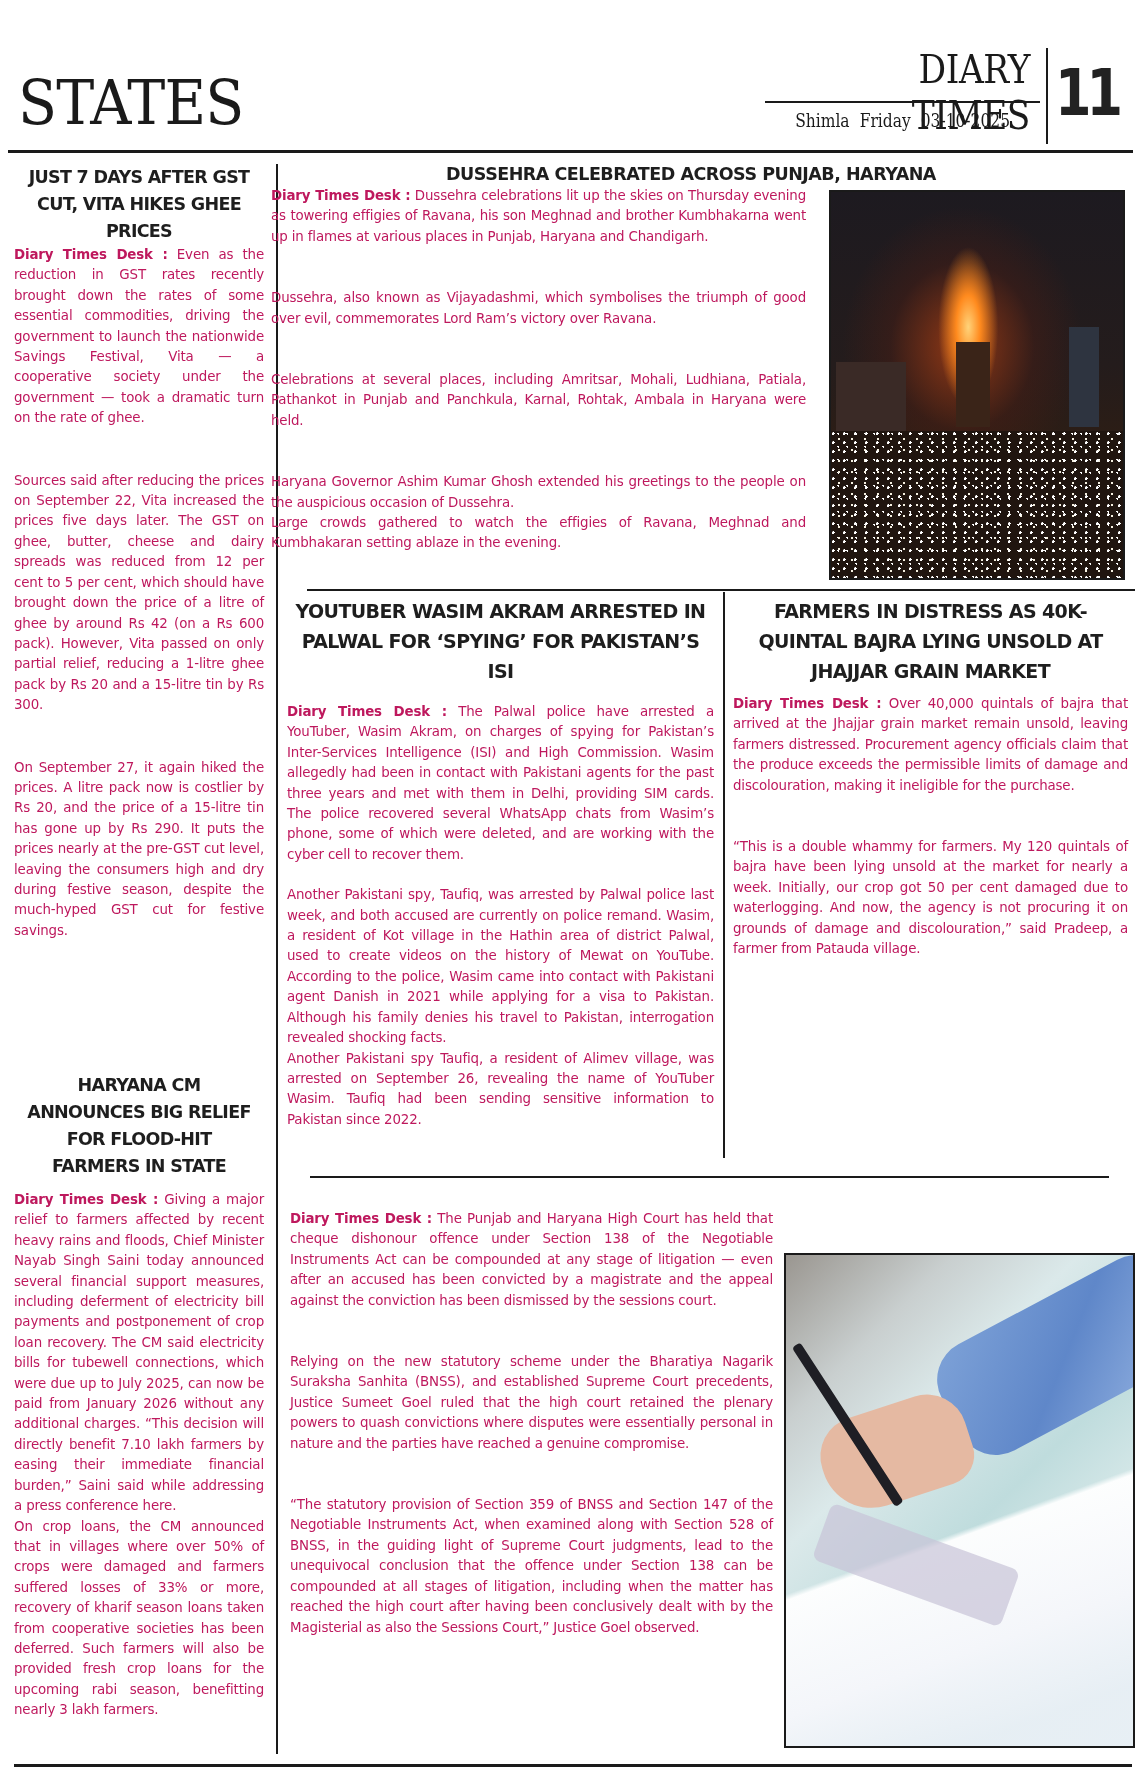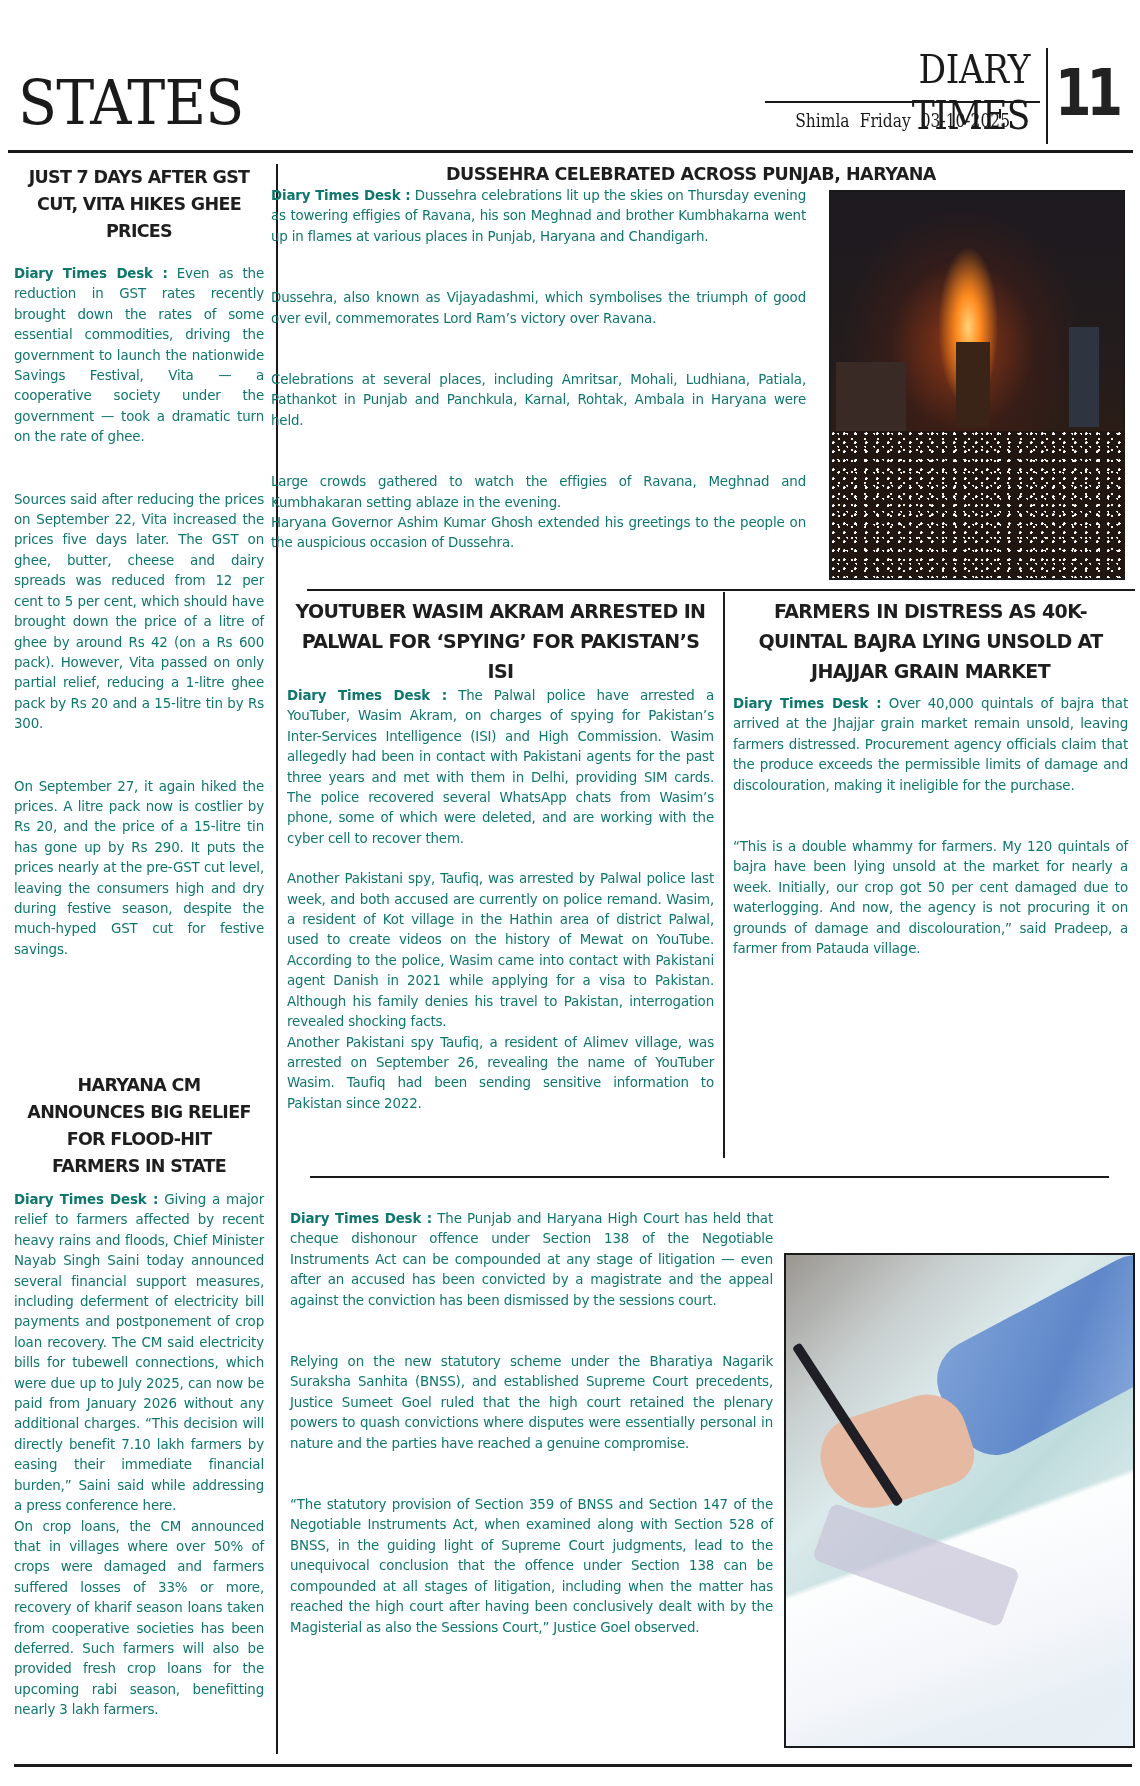--- a/index.html
+++ b/index.html
@@ -12,21 +12,21 @@
   .section-title { left: 18px; top: 66px; font-family: "DejaVu Serif", serif; font-size: 62px; font-weight: 400; letter-spacing: -1px; transform: scaleX(0.92); transform-origin: left top; color: #1a1a1a; }
   .masthead { left: 760px; top: 46px; width: 270px; text-align: right; font-family: "DejaVu Serif", serif; font-size: 40px; transform: scaleX(0.86); transform-origin: right top; letter-spacing: -0.5px; }
   .masthead-rule { left: 765px; top: 101px; width: 275px; height: 2px; background: #1a1a1a; }
   .dateline { left: 745px; top: 110px; width: 265px; font-family: "DejaVu Serif", serif; font-size: 18px; transform: scaleX(0.86); transform-origin: right top; text-align: right; white-space: nowrap; word-spacing: 6px; }
   .header-vrule { left: 1046px; top: 48px; width: 2px; height: 96px; background: #1a1a1a; }
   .page-num { left: 1055px; top: 56px; font-family: "DejaVu Sans", sans-serif; font-weight: 900; font-size: 64px; letter-spacing: -6px; transform: scaleX(0.82); transform-origin: left top; color: #222; }
   .top-rule { left: 8px; top: 150px; width: 1125px; height: 3px; background: #1a1a1a; }
 
   
   .headline { font-family: "DejaVu Sans", sans-serif; font-weight: 700; text-align: center; color: #1e1e1e; letter-spacing: -0.6px; }
-  .body { font-family: "DejaVu Sans", sans-serif; font-size: 13.4px; line-height: 20.4px; text-align: justify; color: #0f766e; letter-spacing: -0.15px; }
+  .body { font-family: "DejaVu Sans", sans-serif; font-size: 13.4px; line-height: 20.4px; text-align: justify; color: #be185d; letter-spacing: -0.15px; }
   .body p { margin: 0; }
   .byline { font-weight: 700; }
   .gap { display: block; height: 40px; }
   .gap-sm { display: block; height: 20px; }
 
   .vrule { background: #1a1a1a; width: 2px; }
   .hrule { background: #1a1a1a; height: 2px; }
 
   
   .c1 { left: 14px; width: 250px; }
@@ -69,21 +69,21 @@
 <div class="abs section-title">STATES</div>
 <div class="abs masthead">DIARY TIMES</div>
 <div class="abs masthead-rule"></div>
 <div class="abs dateline">Shimla  Friday  03-10-2025</div>
 <div class="abs header-vrule"></div>
 <div class="abs page-num">11</div>
 <div class="abs top-rule"></div>
 
 <article class="abs c1" style="top:164px;">
   <h2 class="headline" style="font-size:17.5px; line-height:27px; letter-spacing:-0.7px;">JUST 7 DAYS AFTER GST CUT, VITA HIKES GHEE PRICES</h2>
-  <div class="body" style="margin-top:19px;">
+  <div class="body" style="margin-top:0;">
     <p><span class="byline">Diary Times Desk :</span> <span>Even as the reduction in GST rates recently brought down the rates of some essential commodities, driving the government to launch the nationwide Savings Festival, Vita — a cooperative society under the government — took a dramatic turn on the rate of ghee.</span></p>
     <span class="gap" style="height:42px;"></span>
     <p>Sources said after reducing the prices on September 22, Vita increased the prices five days later. The GST on ghee, butter, cheese and dairy spreads was reduced from 12 per cent to 5 per cent, which should have brought down the price of a litre of ghee by around Rs 42 (on a Rs 600 pack). However, Vita passed on only partial relief, reducing a 1-litre ghee pack by Rs 20 and a 15-litre tin by Rs 300.</p>
     <span class="gap" style="height:42px;"></span>
     <p>On September 27, it again hiked the prices. A litre pack now is costlier by Rs 20, and the price of a 15-litre tin has gone up by Rs 290. It puts the prices nearly at the pre-GST cut level, leaving the consumers high and dry during festive season, despite the much-hyped GST cut for festive savings.</p>
   </div>
 </article>
 
 <article class="abs c1" style="top:1072px;">
   <h2 class="headline" style="font-size:17.5px; line-height:27px; padding:0 12px; letter-spacing:-0.7px;">HARYANA CM ANNOUNCES BIG RELIEF FOR FLOOD-HIT FARMERS IN STATE</h2>
@@ -97,37 +97,37 @@
 
 <article class="abs" style="left:271px; top:162px; width:840px;">
   <h2 class="headline" style="font-size:17.5px; line-height:24px; letter-spacing:-0.5px; width:840px;">DUSSEHRA CELEBRATED ACROSS PUNJAB, HARYANA</h2>
   <div class="body" style="width:535px; margin-top:0px;">
     <p><span class="byline">Diary Times Desk :</span> <span>Dussehra celebrations lit up the skies on Thursday evening as towering effigies of Ravana, his son Meghnad and brother Kumbhakarna went up in flames at various places in Punjab, Haryana and Chandigarh.</span></p>
     <span class="gap" style="height:41px;"></span>
     <p>Dussehra, also known as Vijayadashmi, which symbolises the triumph of good over evil, commemorates Lord Ram’s victory over Ravana.</p>
     <span class="gap" style="height:41px;"></span>
     <p>Celebrations at several places, including Amritsar, Mohali, Ludhiana, Patiala, Pathankot in Punjab and Panchkula, Karnal, Rohtak, Ambala in Haryana were held.</p>
     <span class="gap" style="height:41px;"></span>
+    <p>Haryana Governor Ashim Kumar Ghosh extended his greetings to the people on the auspicious occasion of Dussehra.</p>
     <p>Large crowds gathered to watch the effigies of Ravana, Meghnad and Kumbhakaran setting ablaze in the evening.</p>
-    <p>Haryana Governor Ashim Kumar Ghosh extended his greetings to the people on the auspicious occasion of Dussehra.</p>
   </div>
 </article>
 
 <div class="abs photo fire-photo" title="Effigies burning before a large crowd at night">
   <div class="abs effigy" style="left:125px; top:150px; width:34px; height:85px;"></div>
   <div class="abs effigy" style="left:238px; top:135px; width:30px; height:100px; background:#2e3440;"></div>
   <div class="abs effigy" style="left:5px; top:170px; width:70px; height:70px; background:#3a2a26;"></div>
   <div class="abs crowd"></div>
 </div>
 
 <div class="abs hrule" style="left:307px; top:589px; width:828px;"></div>
 
 <article class="abs" style="left:287px; top:596px; width:427px;">
   <h2 class="headline" style="font-size:19px; line-height:30px; letter-spacing:-0.6px;">YOUTUBER WASIM AKRAM ARRESTED IN PALWAL FOR ‘SPYING’ FOR PAKISTAN’S ISI</h2>
-  <div class="body" style="margin-top:0px;">
+  <div class="body" style="margin-top:16px;">
     <p><span class="byline">Diary Times Desk :</span> <span>The Palwal police have arrested a YouTuber, Wasim Akram, on charges of spying for Pakistan’s Inter-Services Intelligence (ISI) and High Commission. Wasim allegedly had been in contact with Pakistani agents for the past three years and met with them in Delhi, providing SIM cards. The police recovered several WhatsApp chats from Wasim’s phone, some of which were deleted, and are working with the cyber cell to recover them.</span></p>
     <span class="gap-sm" style="height:20px;"></span>
     <p>Another Pakistani spy, Taufiq, was arrested by Palwal police last week, and both accused are currently on police remand. Wasim, a resident of Kot village in the Hathin area of district Palwal, used to create videos on the history of Mewat on YouTube. According to the police, Wasim came into contact with Pakistani agent Danish in 2021 while applying for a visa to Pakistan. Although his family denies his travel to Pakistan, interrogation revealed shocking facts.</p>
     <p>Another Pakistani spy Taufiq, a resident of Alimev village, was arrested on September 26, revealing the name of YouTuber Wasim. Taufiq had been sending sensitive information to Pakistan since 2022.</p>
   </div>
 </article>
 
 <div class="abs vrule" style="left:723px; top:592px; height:566px;"></div>
 
 <article class="abs" style="left:733px; top:596px; width:395px;">

